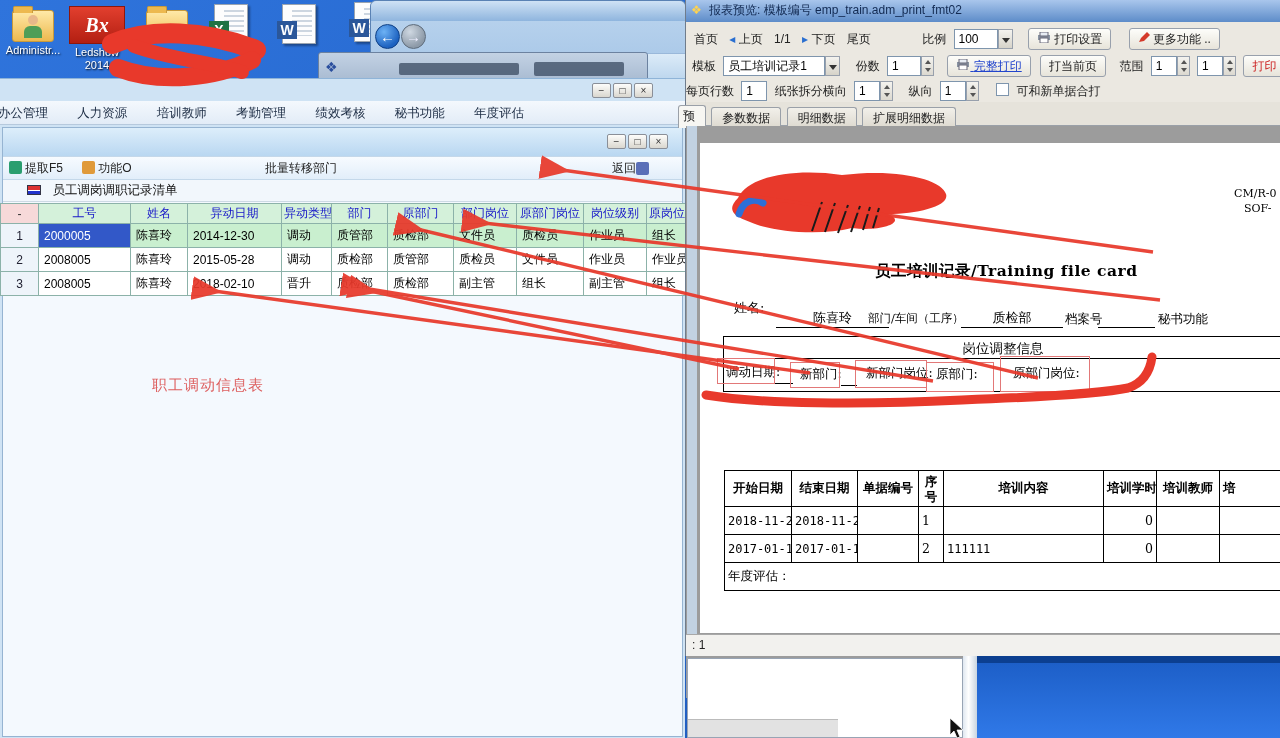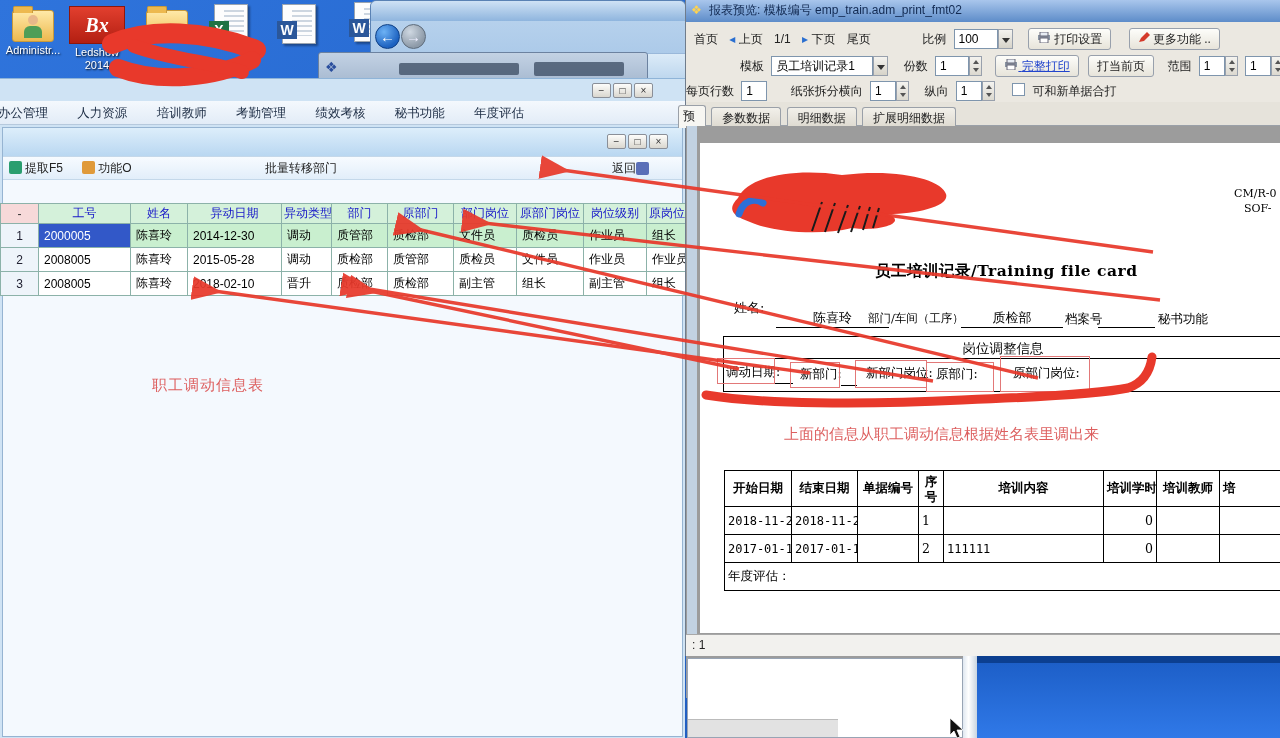--- a/index.html
+++ b/index.html
@@ -182,20 +182,24 @@
           <div class="capbtn">□</div>
           <div class="capbtn">×</div>
         </div>
       </div>
       <div class="abs ctools">
         <span class="tic" style="background:#2a9e6f;"></span><span>提取F5</span>
         <span class="tic" style="background:#e09a3a;margin-left:16px;"></span><span>功能O</span>
         <span class="abs" style="left:262px;top:0;">批量转移部门</span>
         <span class="abs" style="right:46px;top:0;">返回</span>
         <span class="tic abs" style="right:30px;top:5px;background:#5a6fb8;"></span>
+      </div>
+      <div class="abs csub">
+        <span class="subic"></span>
+        <span>员工调岗调职记录清单</span>
       </div>
     </div>
 
     <table class="grid abs" style="left:0;top:124px;">
       <colgroup>
           <col style="width:38px">
           <col style="width:92px">
           <col style="width:57px">
           <col style="width:94px">
           <col style="width:50px">
@@ -282,41 +286,41 @@
       <span class="tbtn" style="margin-left:12px;"><svg width="14" height="11" viewBox="0 0 14 11">
             <rect x="1" y="3" width="12" height="5" fill="#8a94a2"></rect>
             <rect x="3" y="0" width="8" height="4" fill="#e8edf4" stroke="#667"></rect>
             <rect x="3" y="6" width="8" height="5" fill="#fff" stroke="#667"></rect>
           </svg> <span>打印设置</span></span>
       <span class="tbtn" style="margin-left:14px;"><svg width="12" height="11" viewBox="0 0 12 11">
             <path d="M1,10 L3,6 L9,0 L12,3 L6,9 Z" fill="#d43a2a"></path>
           </svg> <span>更多功能 ..</span></span>
     </div>
 
-    <div class="abs pvbar" style="top:52px;height:26px;line-height:26px;padding-left:48px;">
+    <div class="abs pvbar" style="top:52px;height:26px;line-height:26px;">
       <span class="tlink" style="margin-left:2px;">模板</span>
       <span class="field" style="width:102px;">员工培训记录1</span><span class="drop"></span>
       <span class="tlink" style="margin-left:8px;">份数</span>
       <span class="field" style="width:34px;">1</span><span class="spinner"></span>
       <span class="tbtn" style="margin-left:10px;color:#2244cc;text-decoration:underline;"><svg width="14" height="11" viewBox="0 0 14 11">
             <rect x="1" y="3" width="12" height="5" fill="#8a94a2"></rect>
             <rect x="3" y="0" width="8" height="4" fill="#e8edf4" stroke="#667"></rect>
             <rect x="3" y="6" width="8" height="5" fill="#fff" stroke="#667"></rect>
           </svg> <span>完整打印</span></span>
       <span class="tbtn" style="margin-left:6px;">打当前页</span>
       <span class="tlink" style="margin-left:6px;">范围</span>
       <span class="field" style="width:26px;">1</span><span class="spinner"></span>
       <span class="field" style="width:26px;margin-left:4px;">1</span><span class="spinner"></span>
       <span class="tbtn" style="margin-left:4px;color:#cc2222;">打印</span>
     </div>
 
     <div class="abs pvbar" style="top:78px;height:24px;line-height:24px;">
       <span class="tlink" style="margin-left:-4px;">每页行数</span>
       <span class="field" style="width:26px;">1</span>
-      <span class="tlink" style="margin-left:16px;">纸张拆分横向</span>
+      <span class="tlink" style="margin-left:0;">纸张拆分横向</span>
       <span class="field" style="width:26px;">1</span><span class="spinner"></span>
       <span class="tlink" style="margin-left:8px;">纵向</span>
       <span class="field" style="width:26px;">1</span><span class="spinner"></span>
       <span class="checkbox" style="margin-left:14px;"></span>
       <span class="tlink">可和新单据合打</span>
     </div>
 
     <div class="abs tabs">
       <span class="tab sel" style="width:28px;margin-left:-8px;padding:0 4px;">预览</span>
       <span class="tab">参数数据</span>
@@ -351,21 +355,20 @@
           <div class="abs rpt-underline" style="left:49px;top:46px;width:20px;"></div>
           <div class="abs rpt-underline" style="left:117px;top:48px;width:16px;"></div>
         </div>
 
         <div class="abs redbox" style="left:17px;top:215px;width:58px;height:26px;"></div>
         <div class="abs redbox" style="left:90px;top:219px;width:50px;height:26px;"></div>
         <div class="abs redbox" style="left:155px;top:217px;width:72px;height:28px;"></div>
         <div class="abs redbox" style="left:226px;top:219px;width:68px;height:30px;"></div>
         <div class="abs redbox" style="left:300px;top:213px;width:90px;height:36px;"></div>
 
-        <div class="abs" style="left:84px;top:282px;color:#dd5f5f;font-size:15px;font-family:'Liberation Sans',sans-serif;white-space:nowrap;">上面的信息从职工调动信息根据姓名表里调出来</div>
 
         <table class="rpt abs" style="left:24px;top:327px;width:562px;">
           <colgroup>
               <col style="width:67px">
               <col style="width:66px">
               <col style="width:61px">
               <col style="width:25px">
               <col style="width:160px">
               <col style="width:53px">
               <col style="width:63px">

